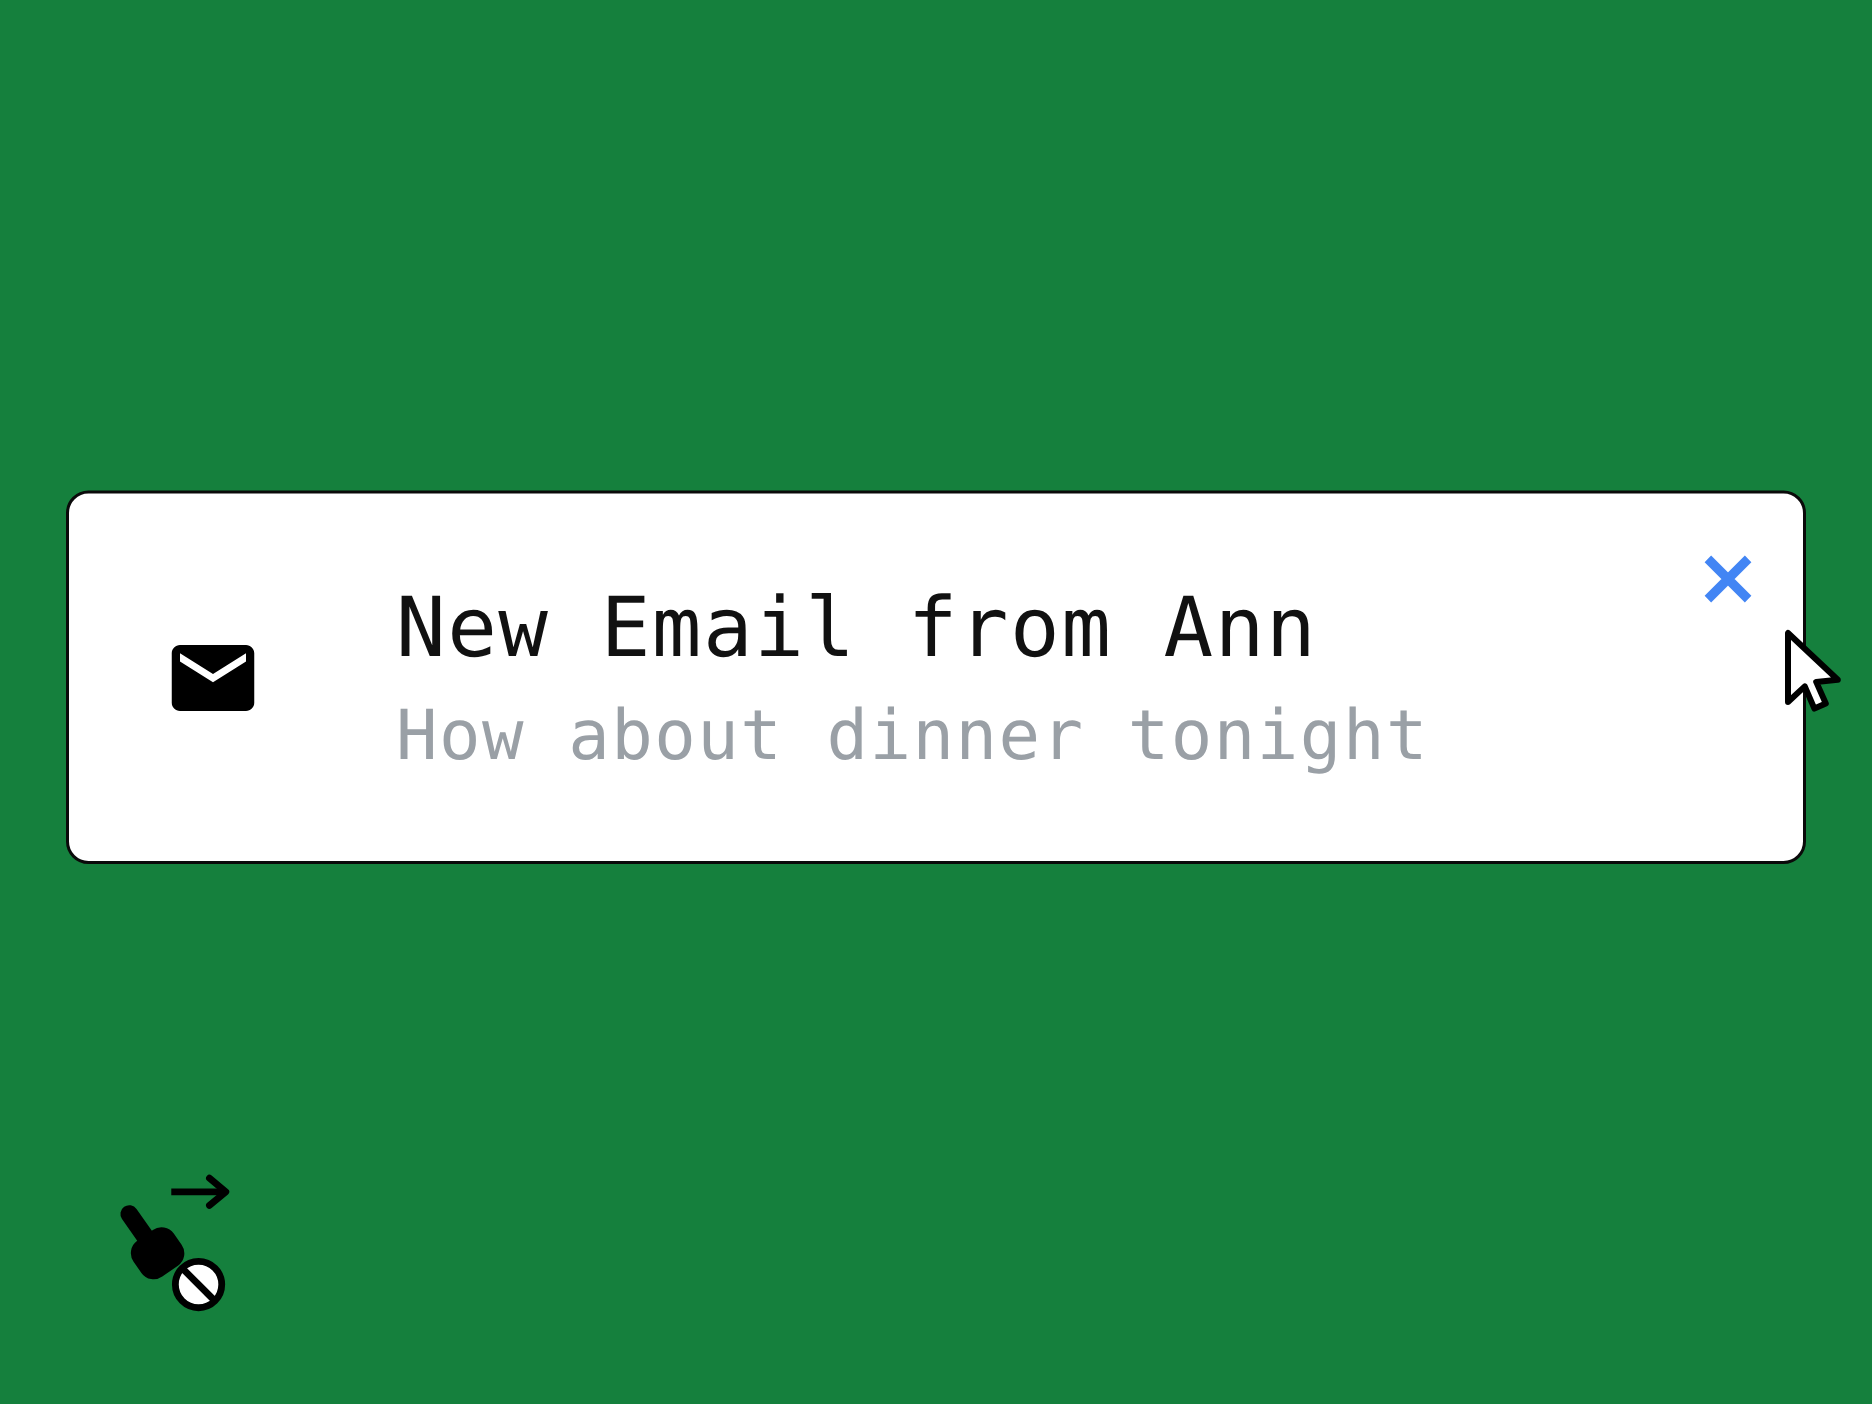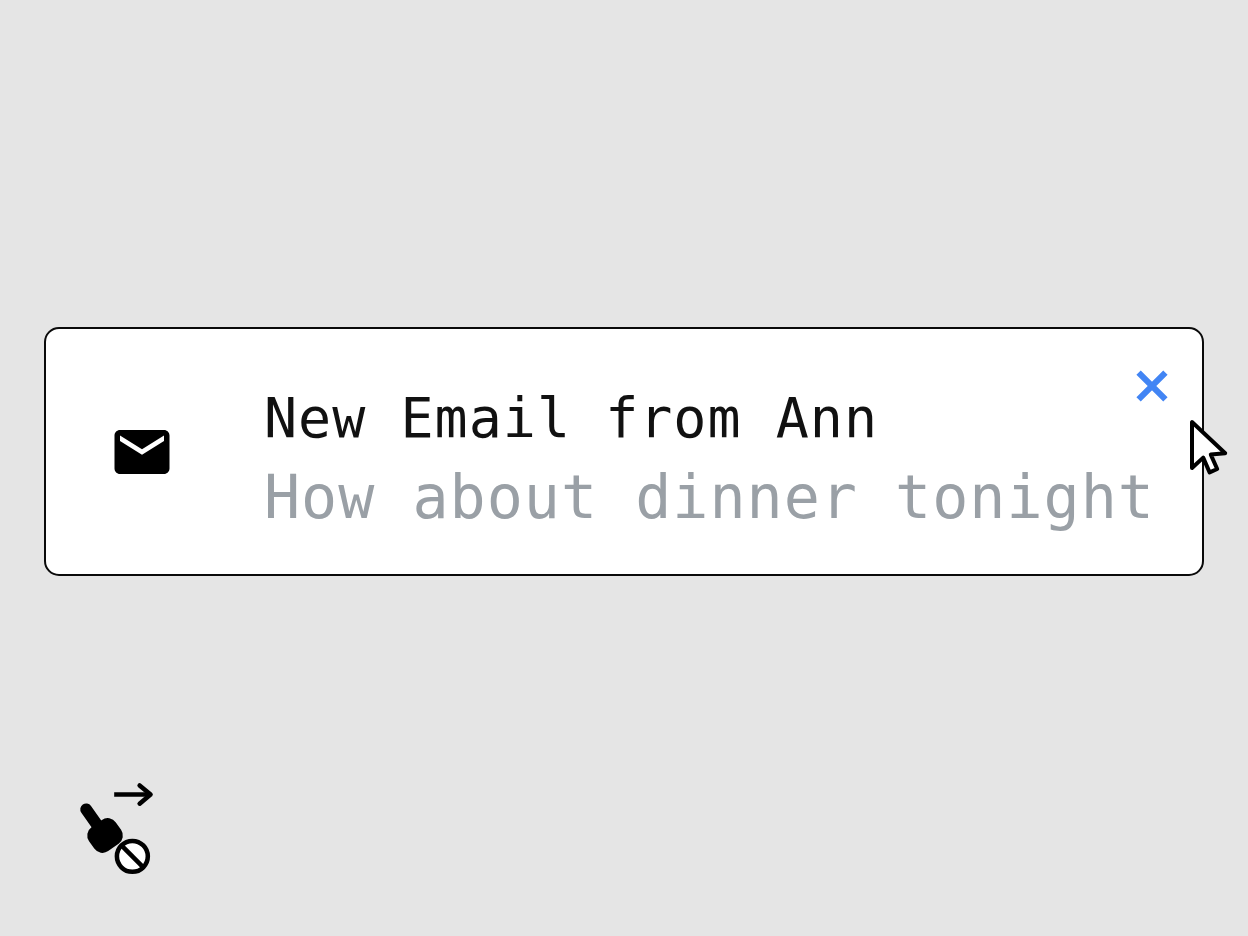--- a/index.html
+++ b/index.html
@@ -5,21 +5,21 @@
   html, body {
     margin: 0;
     padding: 0;
     background: #ffffff;
     font-family: "DejaVu Sans Mono", "Liberation Mono", monospace;
   }
   .stage {
     position: relative;
     width: 1248px;
     height: 936px;
-    background: #e5e5e5;
+    background: #15803d;
     overflow: hidden;
   }
 
   
   .notification-card {
     position: absolute;
     left: 44px;
     top: 327px;
     width: 1160px;
     height: 249px;
@@ -42,21 +42,21 @@
     font-size: 55px;
     line-height: 1.0;
     color: #111111;
     white-space: nowrap;
     letter-spacing: 1px;
   }
   .notif-subtitle {
     position: absolute;
     left: 218px;
     top: 138px;
-    font-size: 60px;
+    font-size: 46px;
     line-height: 1.0;
     color: #9aa0a6;
     white-space: nowrap;
     letter-spacing: 1px;
   }
   .close-button {
     position: absolute;
     left: 1082px;
     top: 34px;
     width: 48px;

